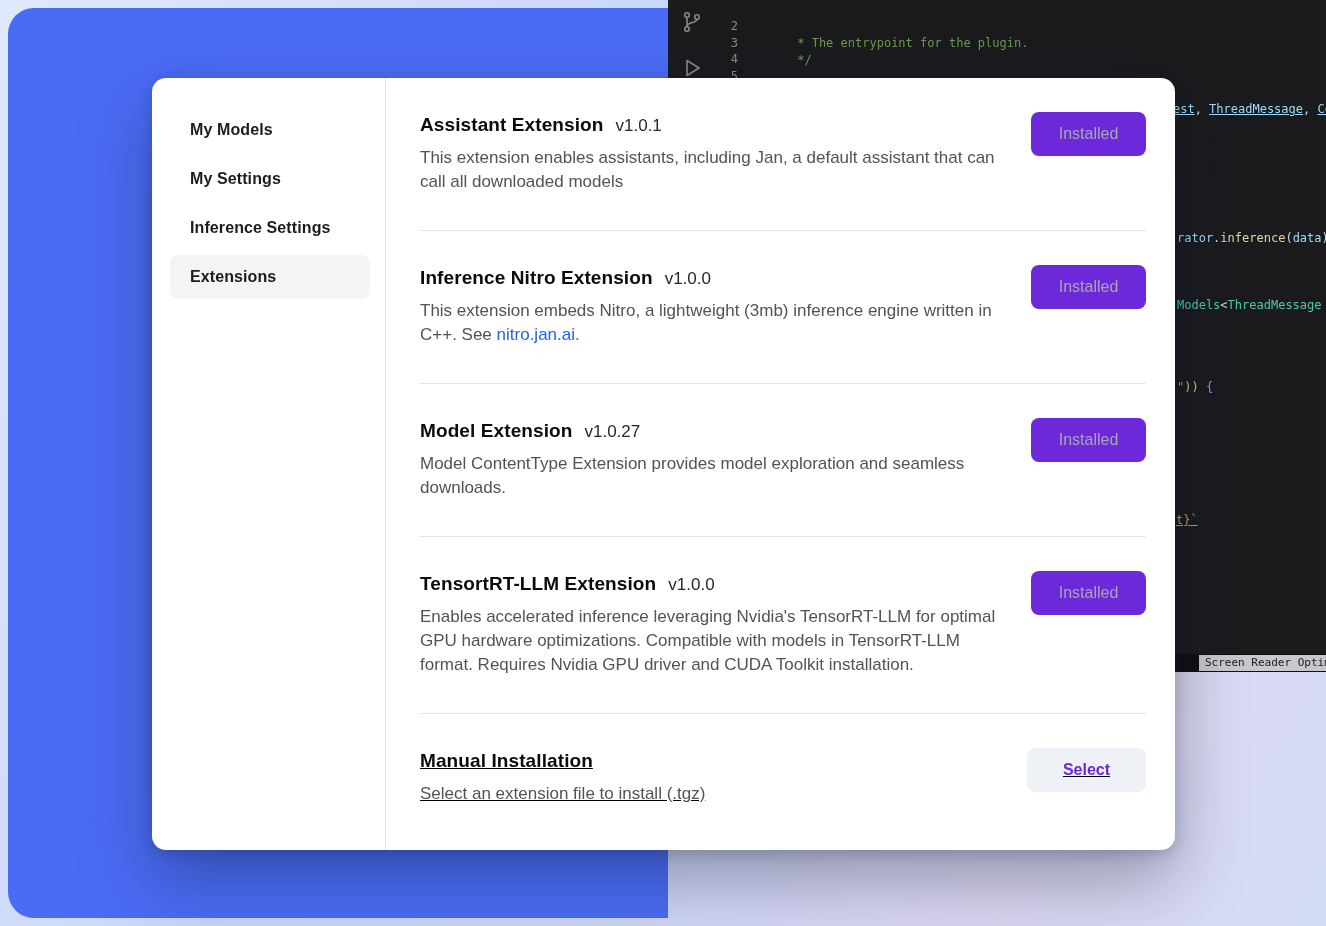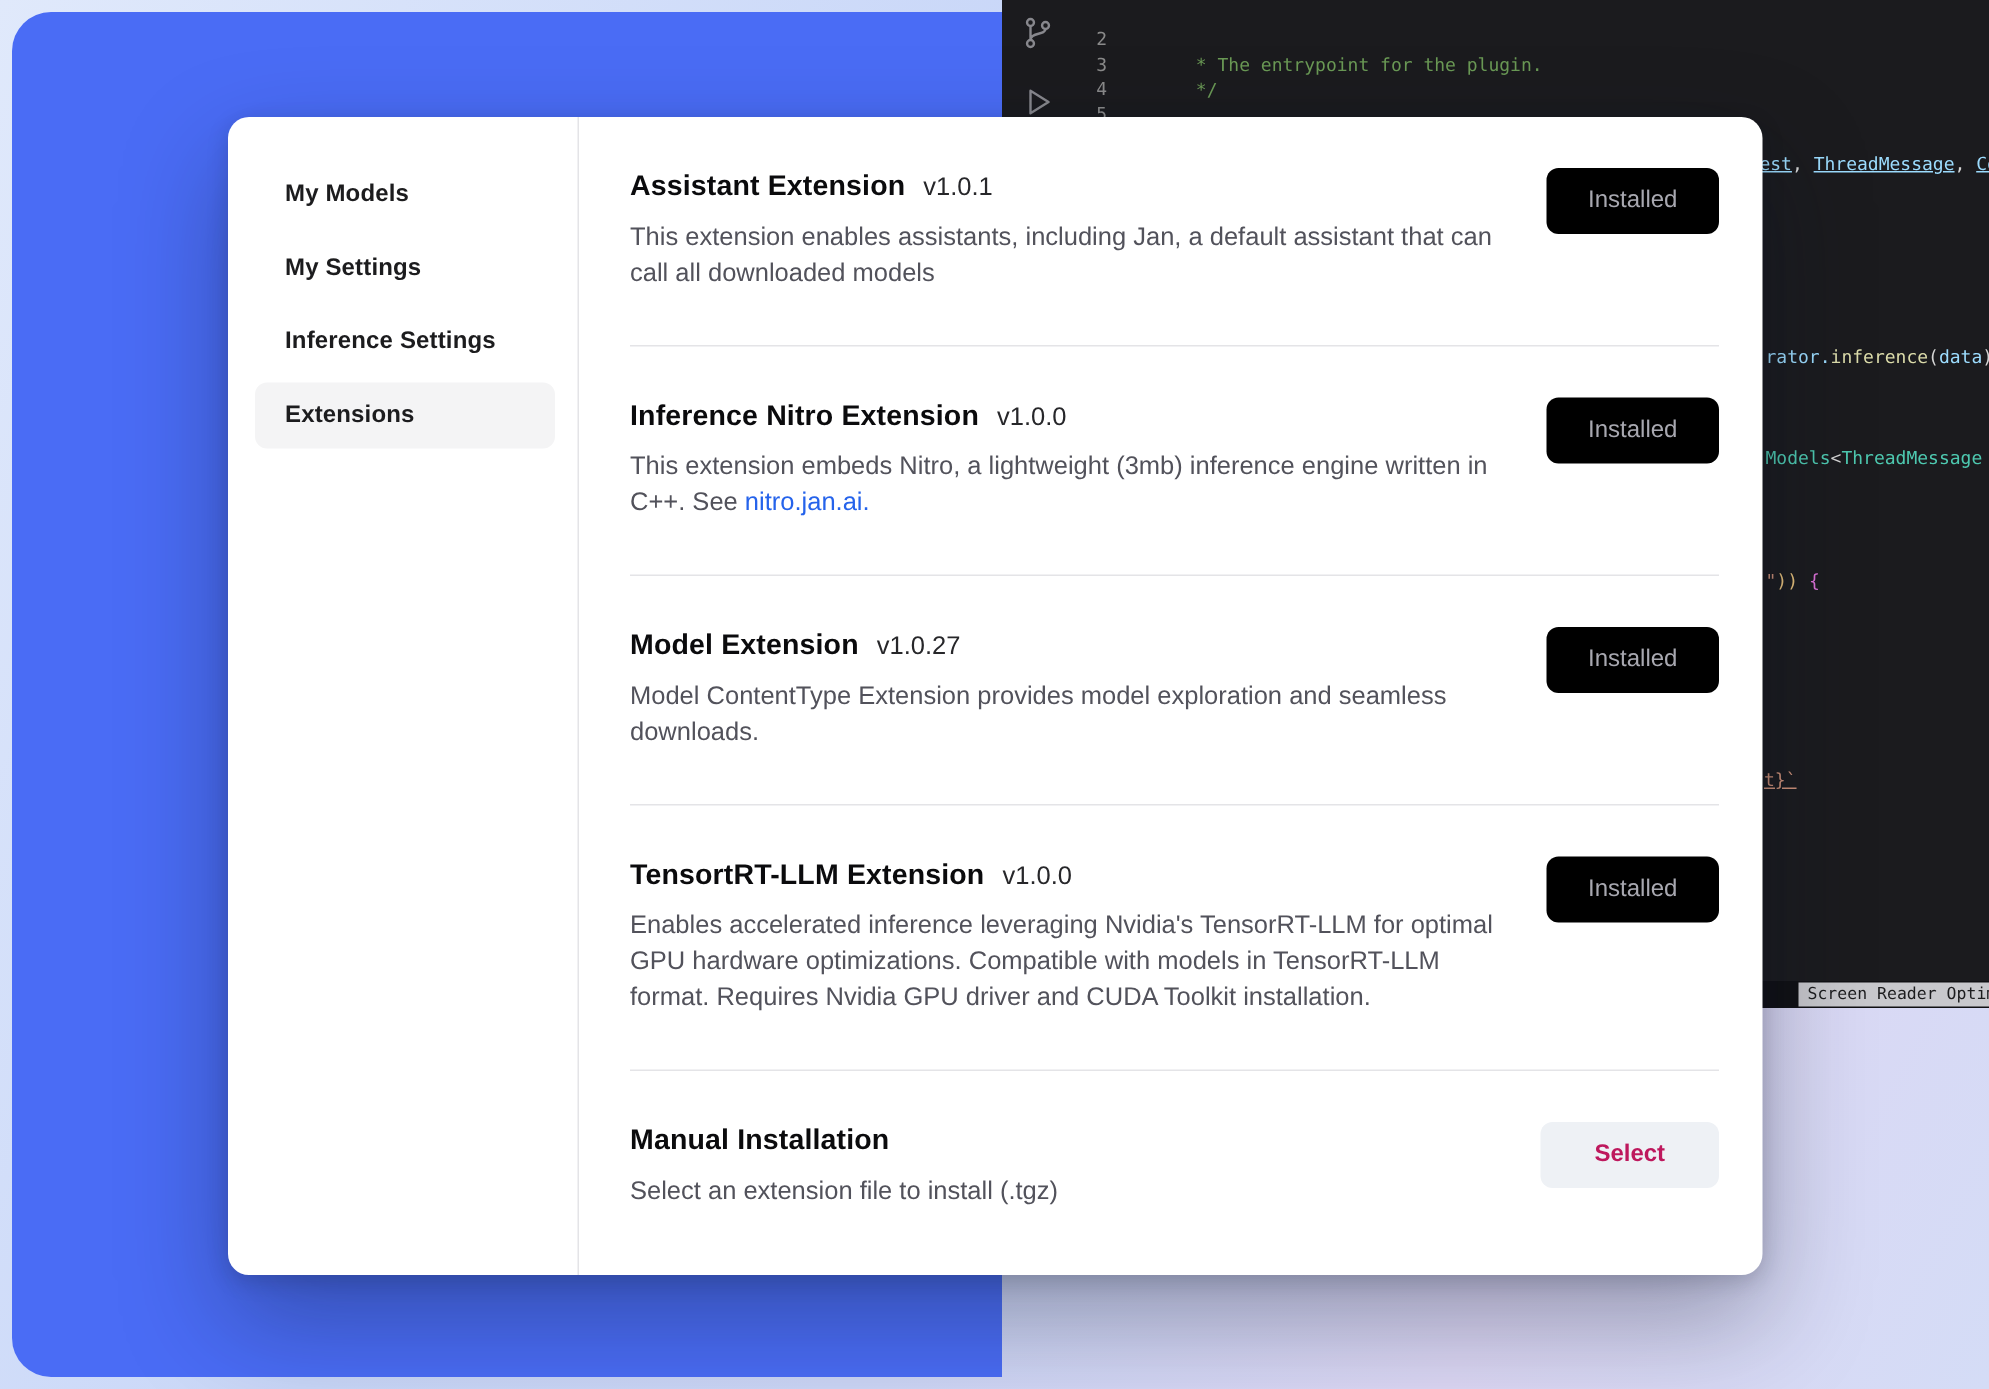--- a/index.html
+++ b/index.html
@@ -49,33 +49,33 @@
     border-radius:8px; font-weight:700; font-size:16px; color:#1c1c1e;
     margin-bottom:5px; cursor:pointer; letter-spacing:.1px;
   }
   .side-item.active { background:#f4f4f5; }
 
   .content { flex:1; padding:0 29px 0 34px; }
   .entry {
     display:flex; align-items:flex-start; justify-content:space-between;
     border-bottom:1px solid #e4e4e7; padding:36px 0;
   }
-  .entry.manual { border-bottom:none; padding-bottom:20px; }
+  .entry.manual { border-bottom:none; padding-bottom:20px;text-decoration:underline; }
   .entry-info { width:580px; flex:none; }
   .entry-title-row { display:flex; align-items:baseline; gap:12px; }
   .entry-title { font-size:19px; font-weight:700; color:#0b0b0d; letter-spacing:.1px; }
   .entry-version { font-size:17px; font-weight:400; color:#27272a; }
   .entry-desc { margin-top:10px; font-size:17px; line-height:24px; color:#52525b; }
   .link { color:#2563eb; text-decoration:none; cursor:pointer; }
   .btn {
     border:none; border-radius:8px; height:44px; font-size:16px;
     font-family:inherit; cursor:pointer; flex:none; margin-top:-2px;
   }
-  .btn-installed { width:115px; background:#000000; color:#a8a8b0; font-weight:500; }
-  .btn-select { width:119px; background:#eef1f5; color:#be185d; font-weight:700; }
+  .btn-installed { width:115px; background:#6d28d9; color:#a8a8b0; font-weight:500; }
+  .btn-select { width:119px; background:#eef1f5; color:#6d28d9; font-weight:700; }
 </style>
 </head>
 <body>
 
 <div class="page">
 
   <div class="blue-panel"></div>
 
   <div class="editor">
     <span class="act-icon i1">

